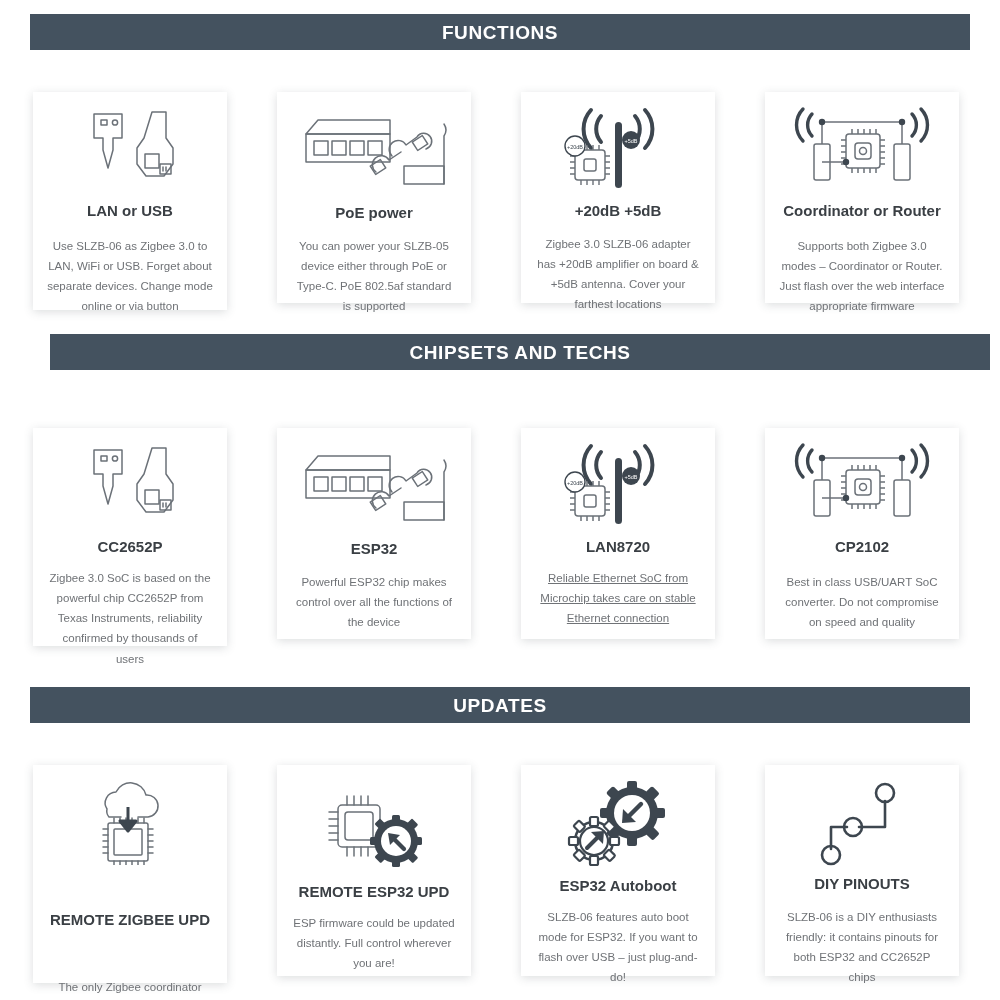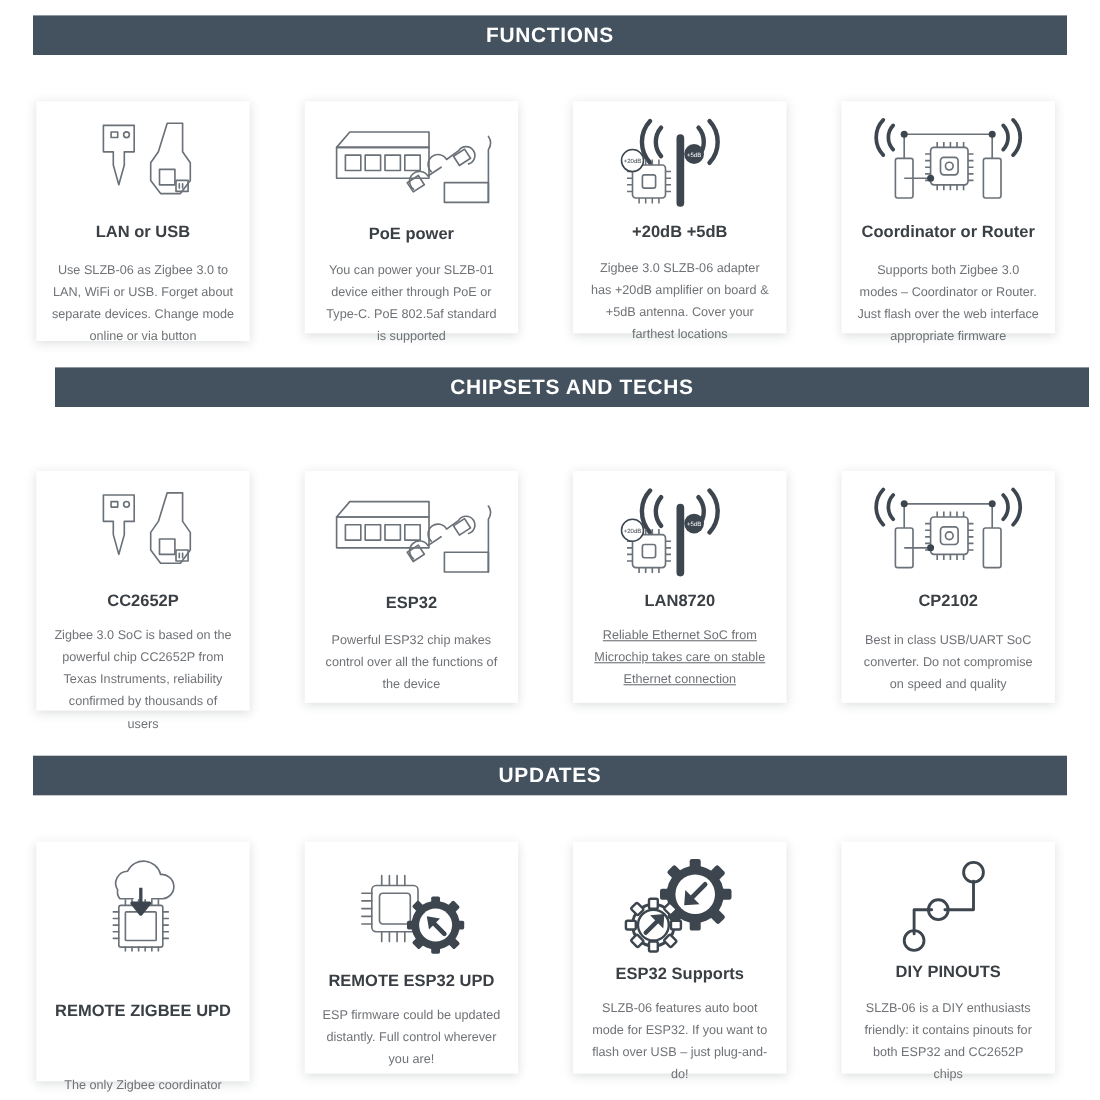--- a/index.html
+++ b/index.html
@@ -129,21 +129,21 @@
             <rect x="120" y="32" width="12" height="10" transform="rotate(-33 126 37)"></rect>
             <path d="M82 66 a9 9 0 1 1 13 -12 l12 -8"></path>
             <rect x="78" y="56" width="12" height="10" transform="rotate(-33 84 61)"></rect>
 
             <rect x="110" y="60" width="40" height="18"></rect>
             <path d="M150 18 q4 6 0 12 v48"></path>
           </g>
         </svg>
       </div>
       <div class="card-title" style="margin-top:14px;">PoE power</div>
-      <div class="card-desc" style="margin-top:14px;">You can power your SLZB-01 device either through PoE or Type-C. PoE 802.5af standard is supported</div>
+      <div class="card-desc" style="margin-top:14px;">You can power your SLZB-05 device either through PoE or Type-C. PoE 802.5af standard is supported</div>
     </div>
 
     <div class="card" style="left:521px; top:92px; width:194px; height:211px;">
       <div class="card-icon" style="height:92px;">
         <svg width="130" height="90" viewBox="0 0 130 90">
           <g fill="none" stroke="#3d464f" stroke-width="4" stroke-linecap="round">
             <path d="M48 10 a20 20 0 0 0 0 26"></path>
             <path d="M38 4 a28 28 0 0 0 0 38"></path>
             <path d="M82 10 a20 20 0 0 1 0 26"></path>
             <path d="M92 4 a28 28 0 0 1 0 38"></path>
@@ -414,21 +414,21 @@
             <rect x="17" y="72" width="9" height="8" rx="1.5" transform="rotate(45 21 76)"></rect>
           </g>
           <circle cx="36" cy="62" r="14" fill="#ffffff" stroke="#3d464f" stroke-width="2.2"></circle>
 
           <g stroke="#3d464f" stroke-width="4" stroke-linecap="round" fill="none">
             <path d="M29 69 l11 -11"></path>
           </g>
           <path d="M46 52 l-1 13 l-12 -12 z" fill="#3d464f"></path>
         </svg>
       </div>
-      <div class="card-title" style="margin-top:4px;">ESP32 Supports</div>
+      <div class="card-title" style="margin-top:4px;">ESP32 Autoboot</div>
       <div class="card-desc" style="margin-top:12px;">SLZB-06 features auto boot mode for ESP32. If you want to flash over USB – just plug-and-do!</div>
     </div>
 
     <div class="card" style="left:765px; top:765px; width:194px; height:211px;">
       <div class="card-icon" style="height:96px;">
         <svg width="110" height="90" viewBox="0 0 110 90">
           <g fill="none" stroke="#3d464f" stroke-width="2.6" stroke-linejoin="round" stroke-linecap="round">
             <path d="M78 22 v26 h-26"></path>
             <path d="M40 48 h-16 v22"></path>
             <circle cx="78" cy="14" r="9"></circle>

